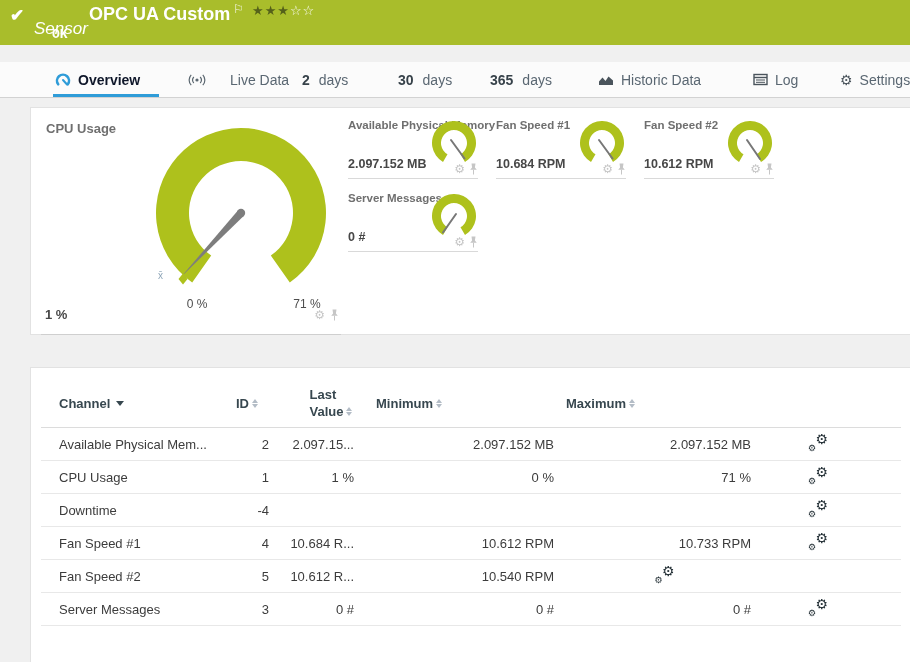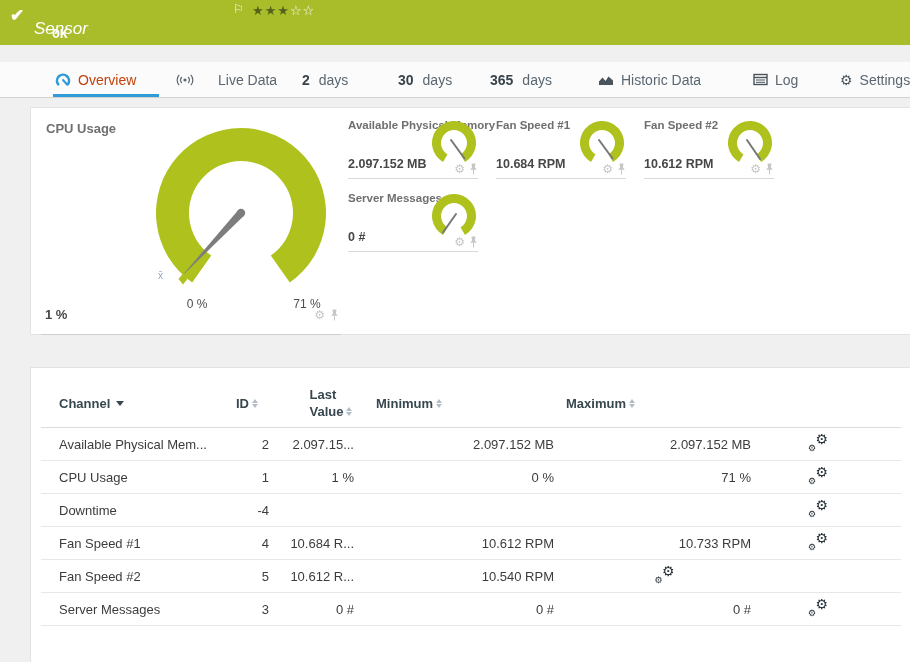--- a/index.html
+++ b/index.html
@@ -24,21 +24,21 @@
   .stars .empty { color:rgba(255,255,255,.95); }
   .sensor-status { position:absolute; left:52px; top:27px; font-size:13px; font-weight:bold;font-family:Liberation Mono, monospace; }
   
   .tabstrip {
     position:absolute; top:62px; left:0; right:0; height:36px;
     background:#fbfbfb; border-bottom:1px solid #d2d2d2;
   }
   .tab { position:absolute; top:0; height:35px; display:flex; align-items:center; gap:7px;
          font-size:14px; color:#5a6772; cursor:pointer; }
   .tab .num { font-weight:bold; color:#37424a; margin-right:2px; }
-  .tab.active { color:#c2410c; font-weight:normal; }
+  .tab.active { color:#0f172a; font-weight:bold; }
   .active-underline { position:absolute; left:53px; top:32px; width:106px; height:3px; background:#2f9cd8; }
   .tab-icon { display:inline-block; line-height:0; }
   .gear-glyph { font-family:"DejaVu Sans", sans-serif; font-size:14px; color:#4a545c; line-height:1; }
   
   .panel { position:absolute; left:30px; width:882px; background:#fff; border:1px solid #e2e2e2; }
   .gauge-panel { top:107px; height:228px; }
   .table-panel { top:367px; height:296px; }
   
   .cpu-block { position:absolute; left:10px; top:5px; width:300px; height:222px; border-bottom:1px solid #cfcfcf; }
   .block-title { position:absolute; left:5px; top:8px; font-size:13px; font-weight:bold; color:#6f6f6f; }
@@ -87,36 +87,37 @@
   .gear2 { position:relative; display:inline-block; width:20px; height:18px; cursor:pointer; }
   .gear2 .g-big { position:absolute; right:0; top:-2px; font-family:"DejaVu Sans", sans-serif; font-size:14px; color:#263238; line-height:1; }
   .gear2 .g-sml { position:absolute; left:0; bottom:-1px; font-family:"DejaVu Sans", sans-serif; font-size:9px; color:#263238; line-height:1; }
 </style>
 </head>
 <body>
 
 <div class="green-header">
   <span class="check-icon">✔</span>
   <span class="sensor-type">Sensor</span>
+  <span class="sensor-name">OPC UA Custom</span>
   <span class="flag-icon">⚐</span>
   <span class="stars"><span class="filled">★★★</span><span class="empty">☆☆</span></span>
   <span class="sensor-status">OK</span>
 </div>
 
 <div class="tabstrip">
   <div class="tab active" style="left:55px;">
     <span class="tab-icon">
       <svg width="16" height="16" viewBox="0 0 16 16">
           <path d="M3.2 12.3 A6 6 0 1 1 12.8 12.3" fill="none" stroke="#2f9cd8" stroke-width="2.6" stroke-linecap="round"></path>
           <line x1="8" y1="8" x2="12" y2="12.5" stroke="#2f9cd8" stroke-width="2" stroke-linecap="round"></line>
         </svg>
     </span>
     <span>Overview</span>
   </div>
-  <div class="tab" style="left:176px;gap:24px;">
+  <div class="tab" style="left:188px;gap:24px;">
     <span class="tab-icon">
       <svg width="18" height="14" viewBox="0 0 18 14">
           <circle cx="9" cy="7" r="1.6" fill="#5b6770"></circle>
           <path d="M5.8 4 A4.6 4.6 0 0 0 5.8 10" fill="none" stroke="#5b6770" stroke-width="1.2"></path>
           <path d="M12.2 4 A4.6 4.6 0 0 1 12.2 10" fill="none" stroke="#5b6770" stroke-width="1.2"></path>
           <path d="M3.2 1.8 A7.6 7.6 0 0 0 3.2 12.2" fill="none" stroke="#5b6770" stroke-width="1.2"></path>
           <path d="M14.8 1.8 A7.6 7.6 0 0 1 14.8 12.2" fill="none" stroke="#5b6770" stroke-width="1.2"></path>
         </svg>
     </span>
     <span>Live Data</span>

